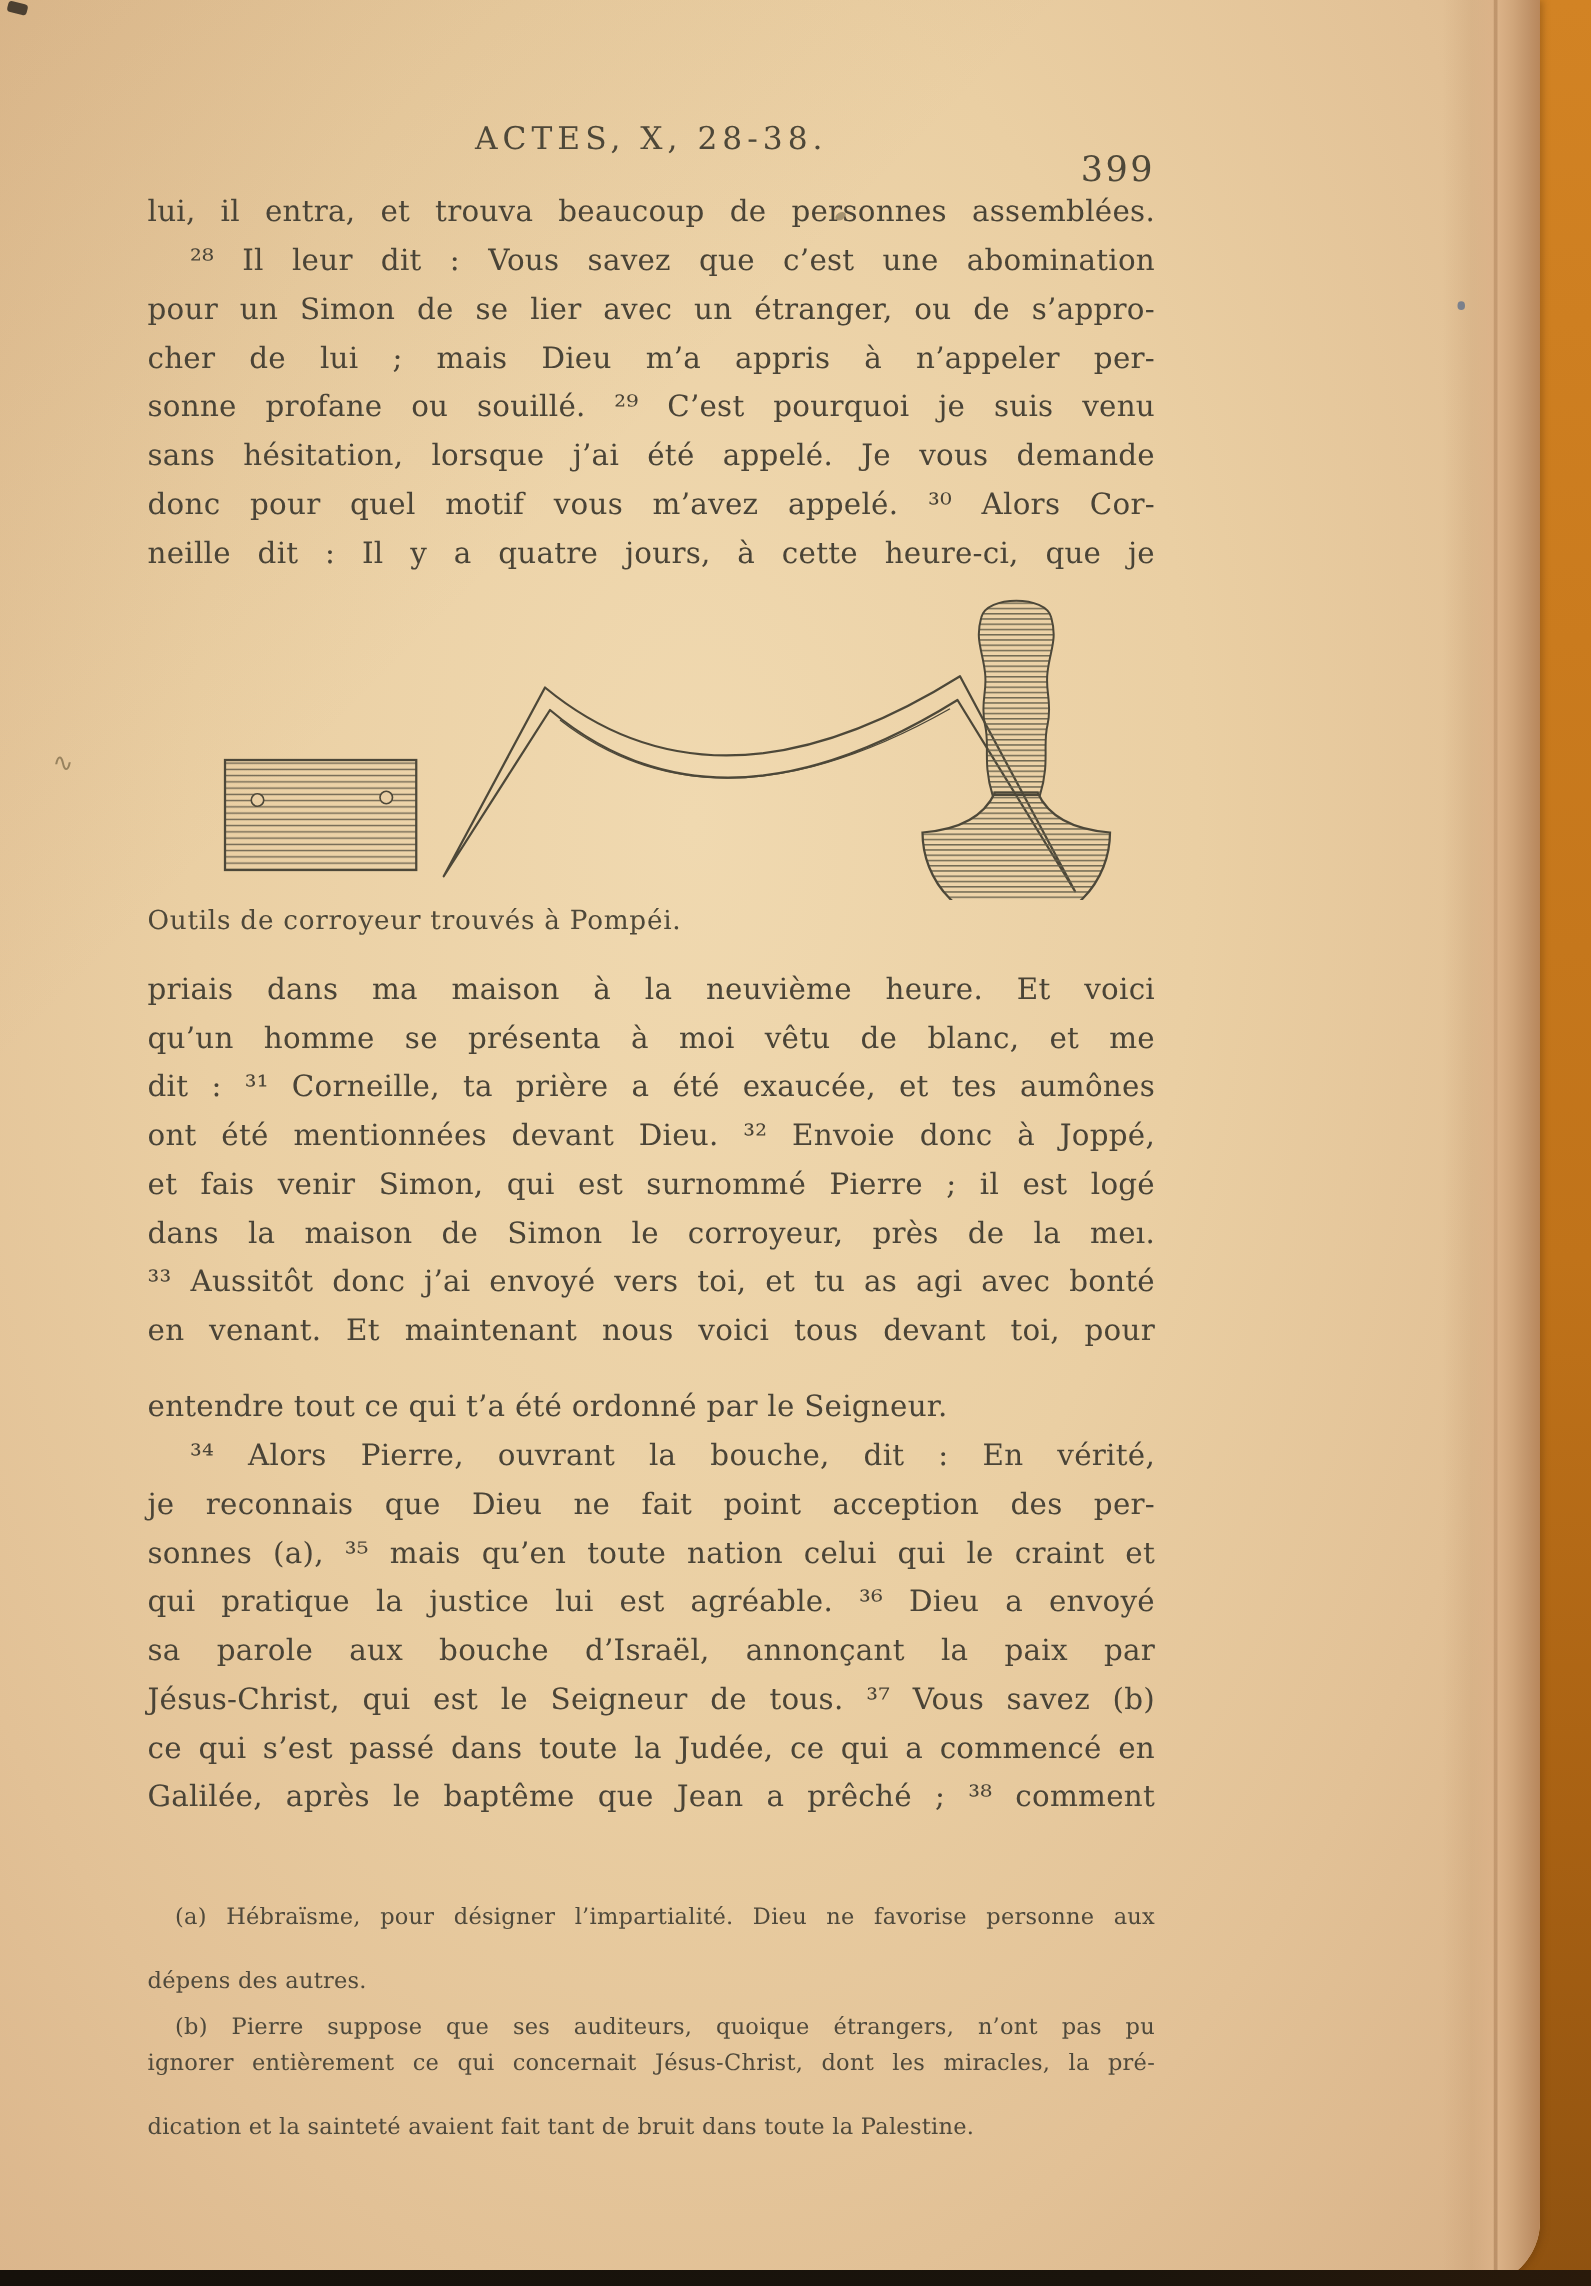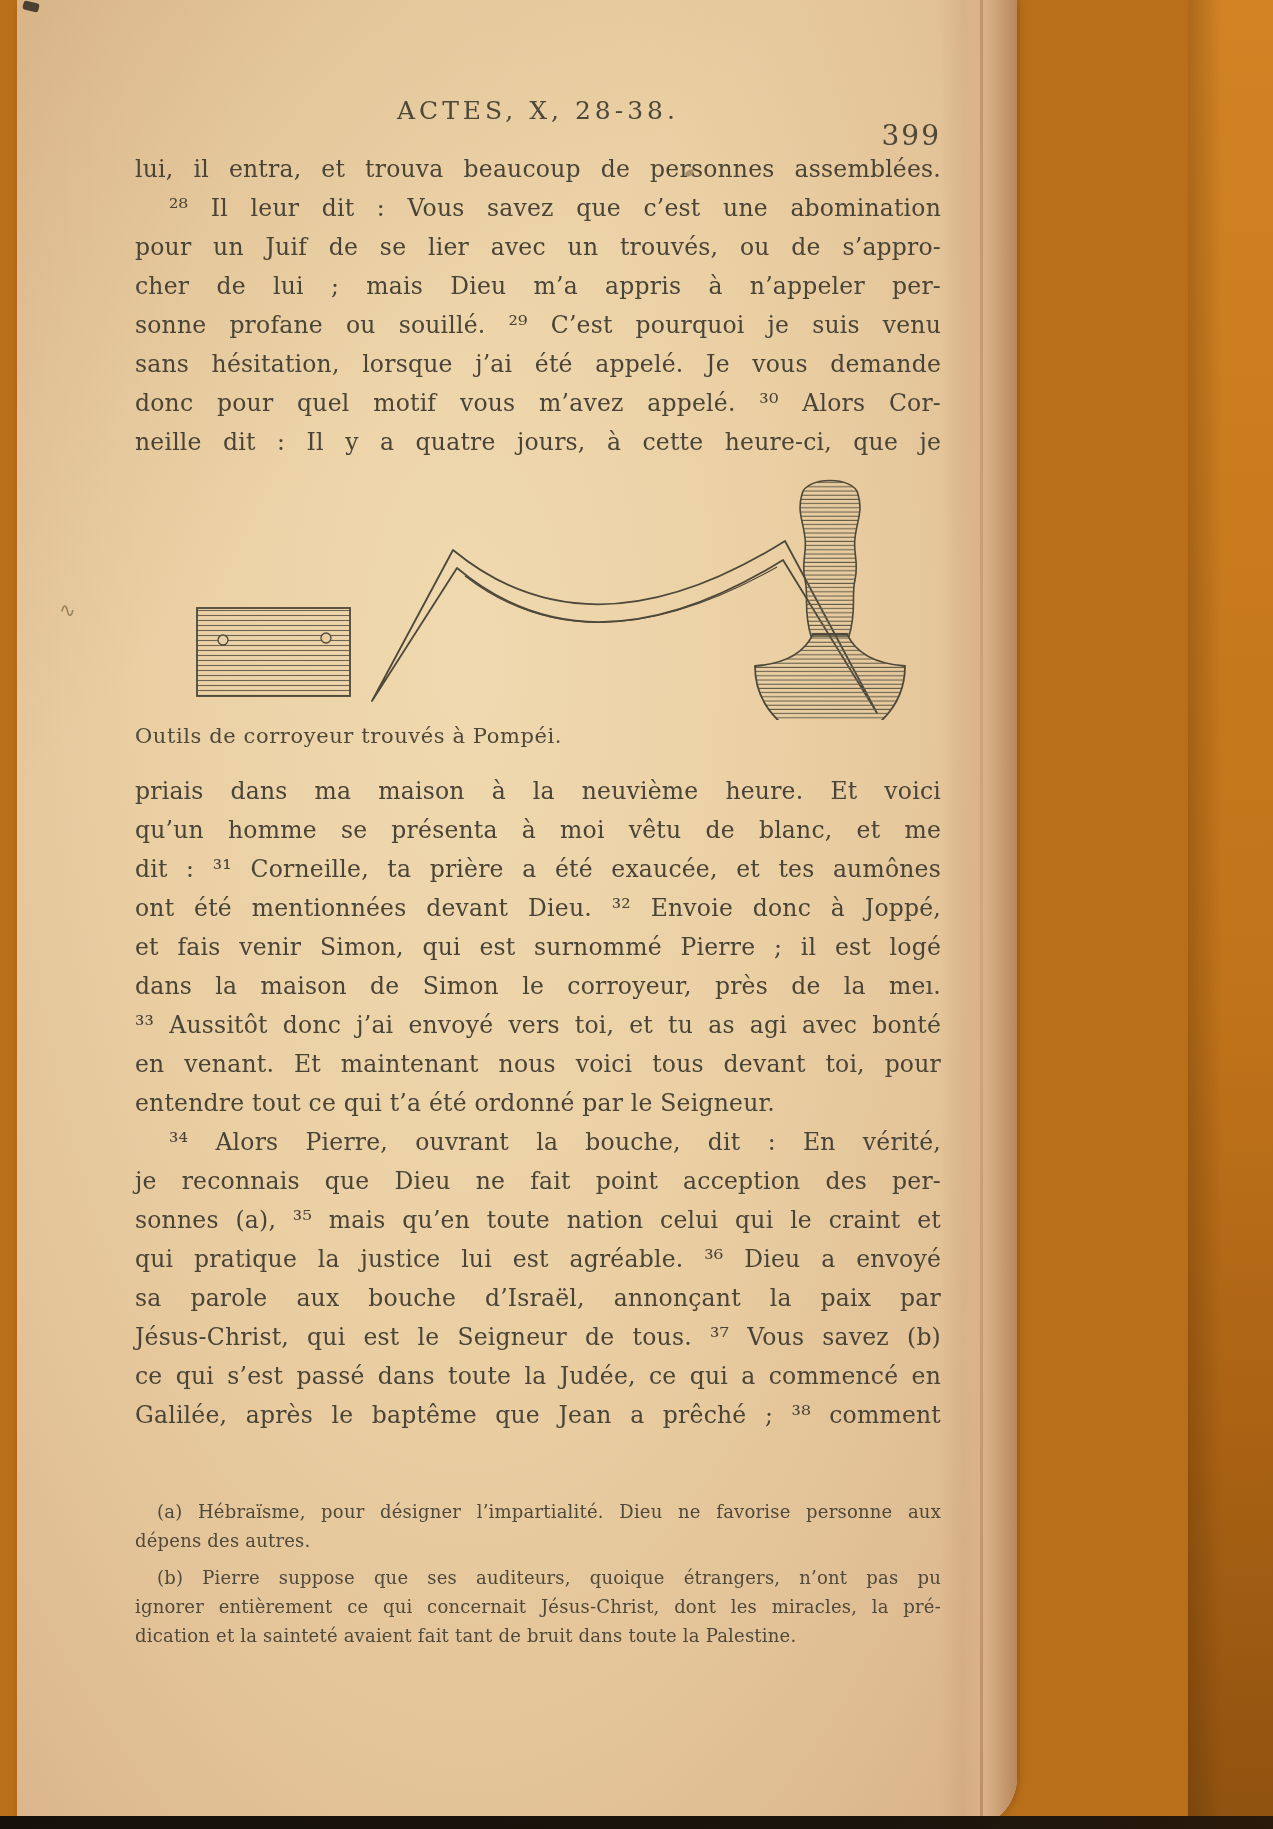--- a/index.html
+++ b/index.html
@@ -13,21 +13,21 @@
   .cover-band{
     position:absolute;top:0;right:0;bottom:0;width:85px;
     background:linear-gradient(180deg,#d28324 0%,#ca7b1e 28%,#c0731a 55%,#a86113 80%,#8f5210 100%);
   }
   .cover-band::before{
     content:"";position:absolute;inset:0;
     background:linear-gradient(90deg,rgba(60,30,0,.25),rgba(60,30,0,0) 40%);
   }
   
   .paper{
-    position:absolute;top:0;left:17px;bottom:0;width:1000px;
+    position:absolute;top:0;left:0;bottom:0;width:1232px;
     border-bottom-right-radius:52px;overflow:hidden;
     background:
       radial-gradient(ellipse at 45% 36%, #f0d9b0 0%, #eacfa3 42%, #e2c196 72%, #d8b187 100%);
     box-shadow:2px 0 6px rgba(90,50,10,.35);
   }
   .paper::before{ 
     content:"";position:absolute;inset:0;
     background:linear-gradient(135deg,rgba(170,120,70,.18) 0%,rgba(170,120,70,0) 28%);
     pointer-events:none;
   }
@@ -57,21 +57,21 @@
     position:absolute;left:0;right:0;top:96px;text-align:center;
     font-size:25px;letter-spacing:4px;color:#4e4839;
   }
   .page-number{
     position:absolute;right:0;top:94px;font-size:28px;letter-spacing:2px;color:#4e4839;margin-top:25px;
   }
   .para{font-size:23.5px;line-height:39px;}
   .line{text-align:justify;text-align-last:justify;white-space:normal;
         letter-spacing:.2px;}
   .line.in{text-indent:34px;}
-  .line.end{text-align-last:left;}
+  .line.end{text-align-last:left;margin-top:22px;}
   
   figure{margin:6px 0 2px 0;position:relative;height:302px;}
   figure svg{position:absolute;left:0;top:0;}
   figcaption{
     position:absolute;left:0;right:0;top:256px;text-align:left;
     font-size:21px;color:#4e4839;letter-spacing:.6px;
   }
   
   .footnotes{margin-top:62px;}
   .fn{font-size:18px;line-height:29px;color:#4f493b;margin-bottom:8px;}
@@ -98,21 +98,21 @@
 
     <div class="content">
       <header>
         <div class="running-title">ACTES, X, 28-38.</div>
         <div class="page-number">399</div>
       </header>
 
       <div class="para">
           <div class="line">lui, il entra, et trouva beaucoup de personnes assemblées.</div>
           <div class="line in">²⁸ Il leur dit : Vous savez que c’est une abomination</div>
-          <div class="line">pour un Juif de se lier avec un trouvés, ou de s’appro-</div>
+          <div class="line">pour un Simon de se lier avec un étranger, ou de s’appro-</div>
           <div class="line">cher de lui ; mais Dieu m’a appris à n’appeler per-</div>
           <div class="line">sonne profane ou souillé. ²⁹ C’est pourquoi je suis venu</div>
           <div class="line">sans hésitation, lorsque j’ai été appelé. Je vous demande</div>
           <div class="line">donc pour quel motif vous m’avez appelé. ³⁰ Alors Cor-</div>
           <div class="line">neille dit : Il y a quatre jours, à cette heure-ci, que je</div>
         </div>
 
       <figure>
         <svg width="806" height="252" viewBox="0 0 806 252">
           <defs>

